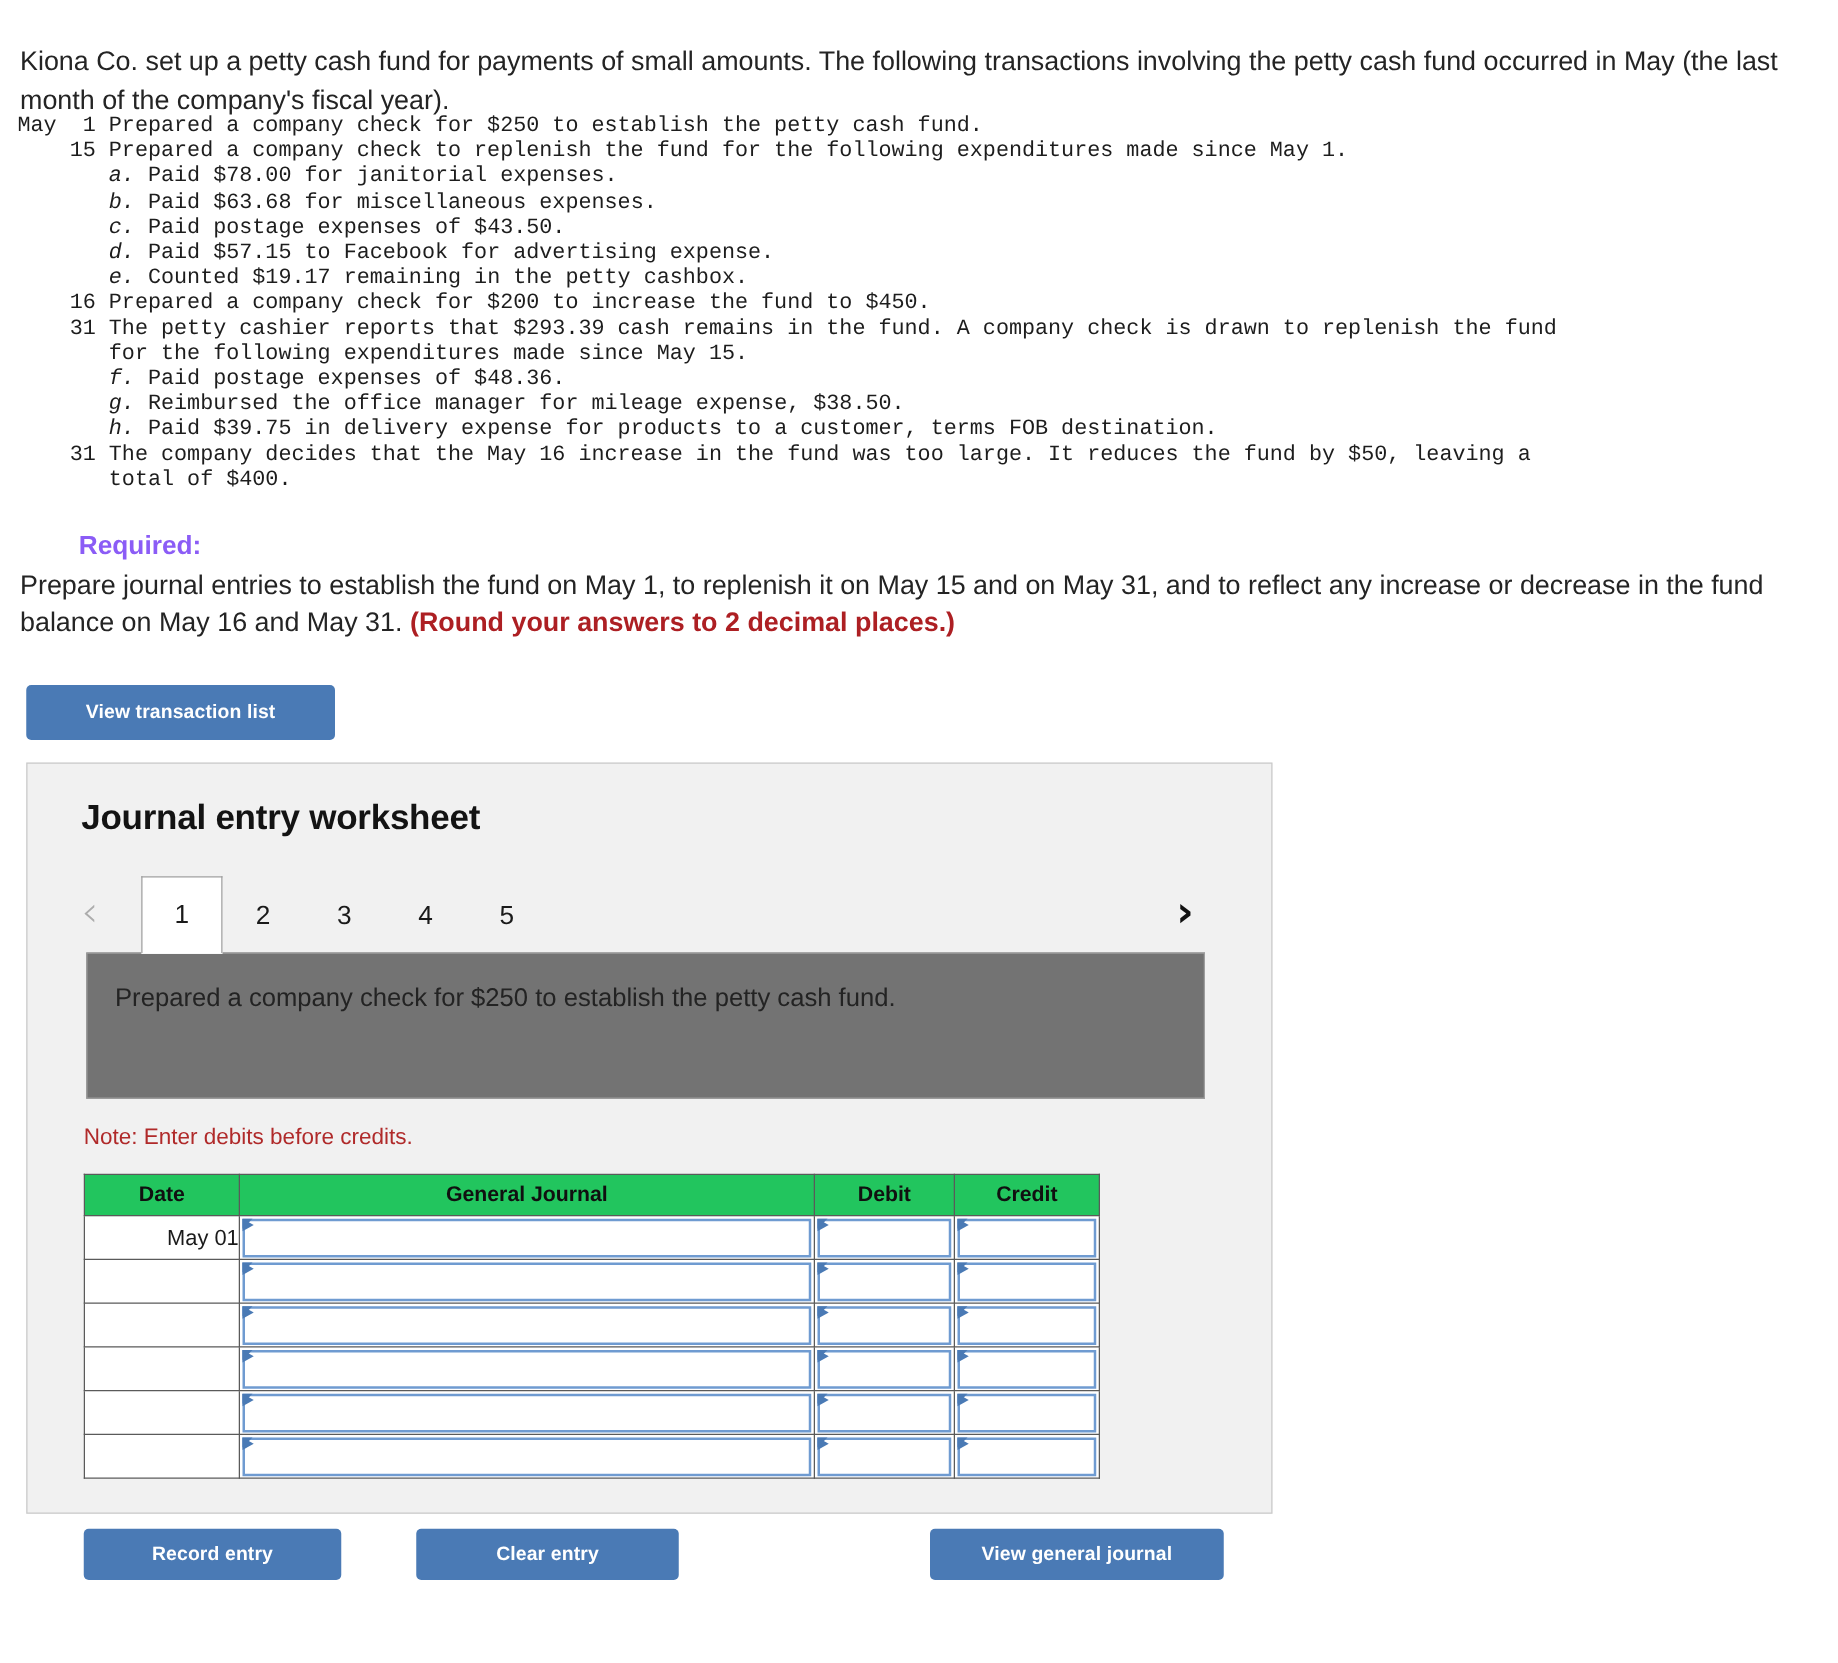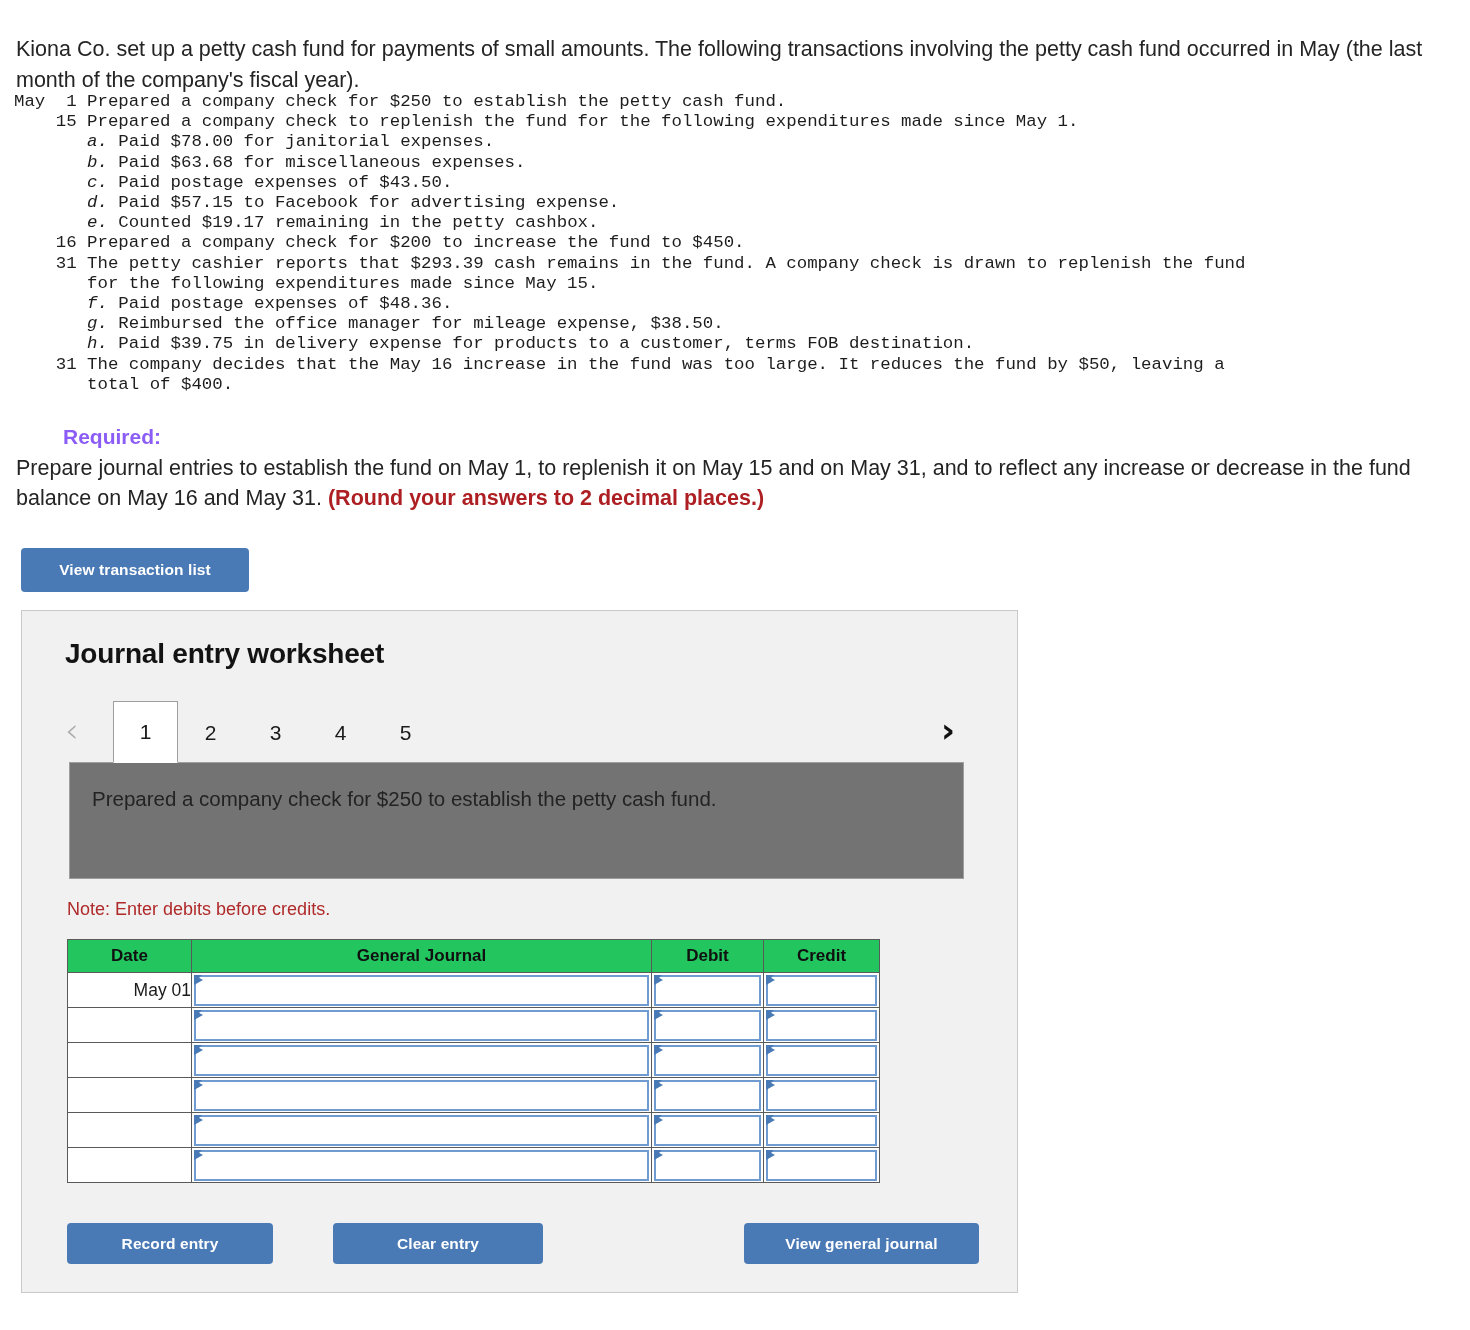--- a/index.html
+++ b/index.html
@@ -77,28 +77,28 @@
     border: none;
     border-radius: 4px;
     cursor: pointer;
     font-family: "Liberation Sans", sans-serif;
     letter-spacing: 0.1px;
   }
 
   #view-transaction-list {
     position: absolute;
     left: 21px; top: 548px;
-    width: 228px; height: 44px;
+    width: 247px; height: 44px;
   }
 
   
   .panel {
     position: absolute;
     left: 21px; top: 610px;
-    width: 997px; height: 683px;
+    width: 997px; height: 601px;
     background: #f1f1f1;
     border: 1px solid #c9c9c9;
   }
   .panel-title {
     position: absolute;
     left: 43px; top: 27px;
     font-size: 28px;
     font-weight: bold;
     color: #131313;
     letter-spacing: -0.2px;

